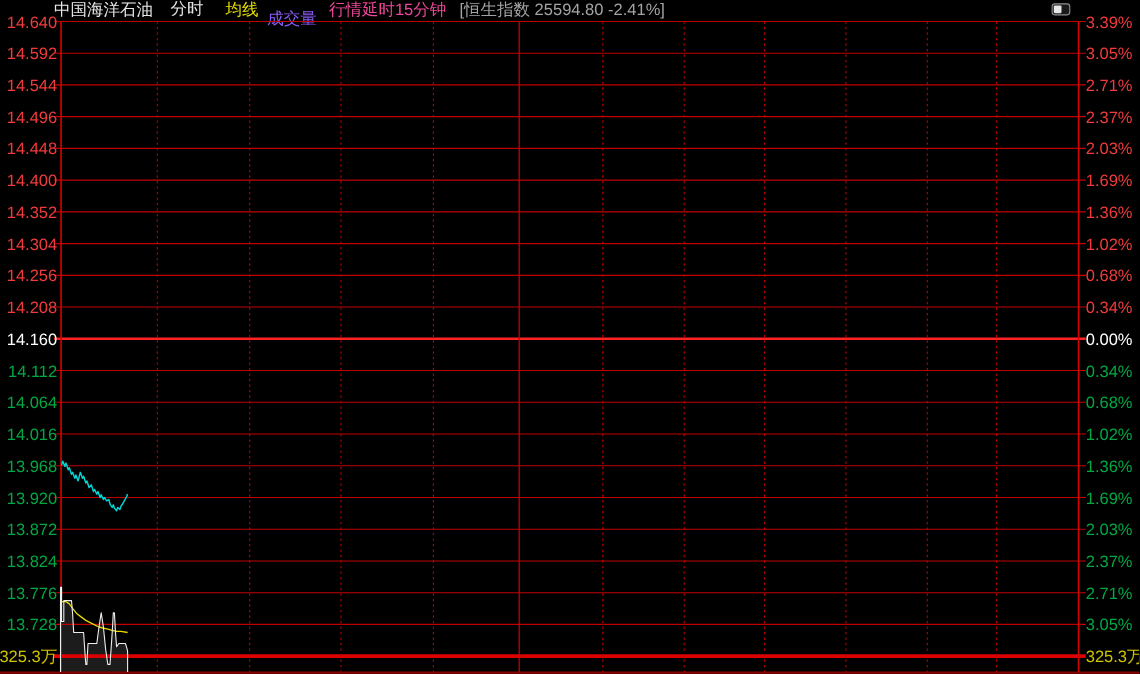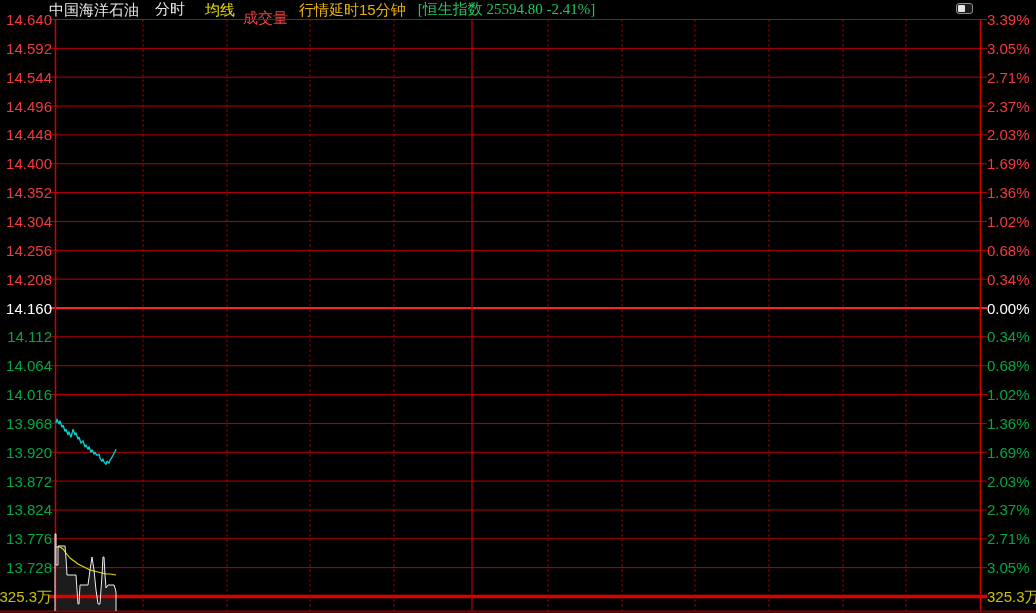--- a/index.html
+++ b/index.html
@@ -8,23 +8,23 @@
     font-family:"Liberation Sans","DejaVu Sans",sans-serif;
   }
   .topbar{
     position:absolute;left:49px;top:0;height:19px;display:flex;align-items:center;
     font-size:15px;line-height:19px;white-space:nowrap;
   }
   .topbar span{display:inline-block;}
   .t-title{color:#e8e8e8;}
   .t-tab-white{color:#e8e8e8;margin-left:16px;font-family:Liberation Serif, serif;}
   .t-tab-yellow{color:#e6e000;margin-left:20px;}
-  .t-tab-yellow2{color:#ef4444;margin-left:8px;margin-top:16px;}
-  .t-delay{color:#eab308;margin-left:11px;}
-  .t-index{color:#22c55e;margin-left:12px;font-family:Liberation Serif, serif;}
+  .t-tab-yellow2{color:#8b5cf6;margin-left:8px;margin-top:16px;}
+  .t-delay{color:#ec4899;margin-left:11px;}
+  .t-index{color:#a3a3a3;margin-left:12px;}
   .panel-icon{
     position:absolute;left:956px;top:3px;width:15px;height:9px;
     border:1.5px solid #8f8f8f;border-radius:3px;background:#1a1a1a;
   }
   .panel-icon .fillpart{
     position:absolute;left:1px;top:1px;width:7px;height:7px;background:#e6e6e6;border-radius:1px;
   }
   svg#chart-svg{position:absolute;left:0;top:0;}
   text{font-family:"Liberation Sans","DejaVu Sans",sans-serif;}
 </style>

